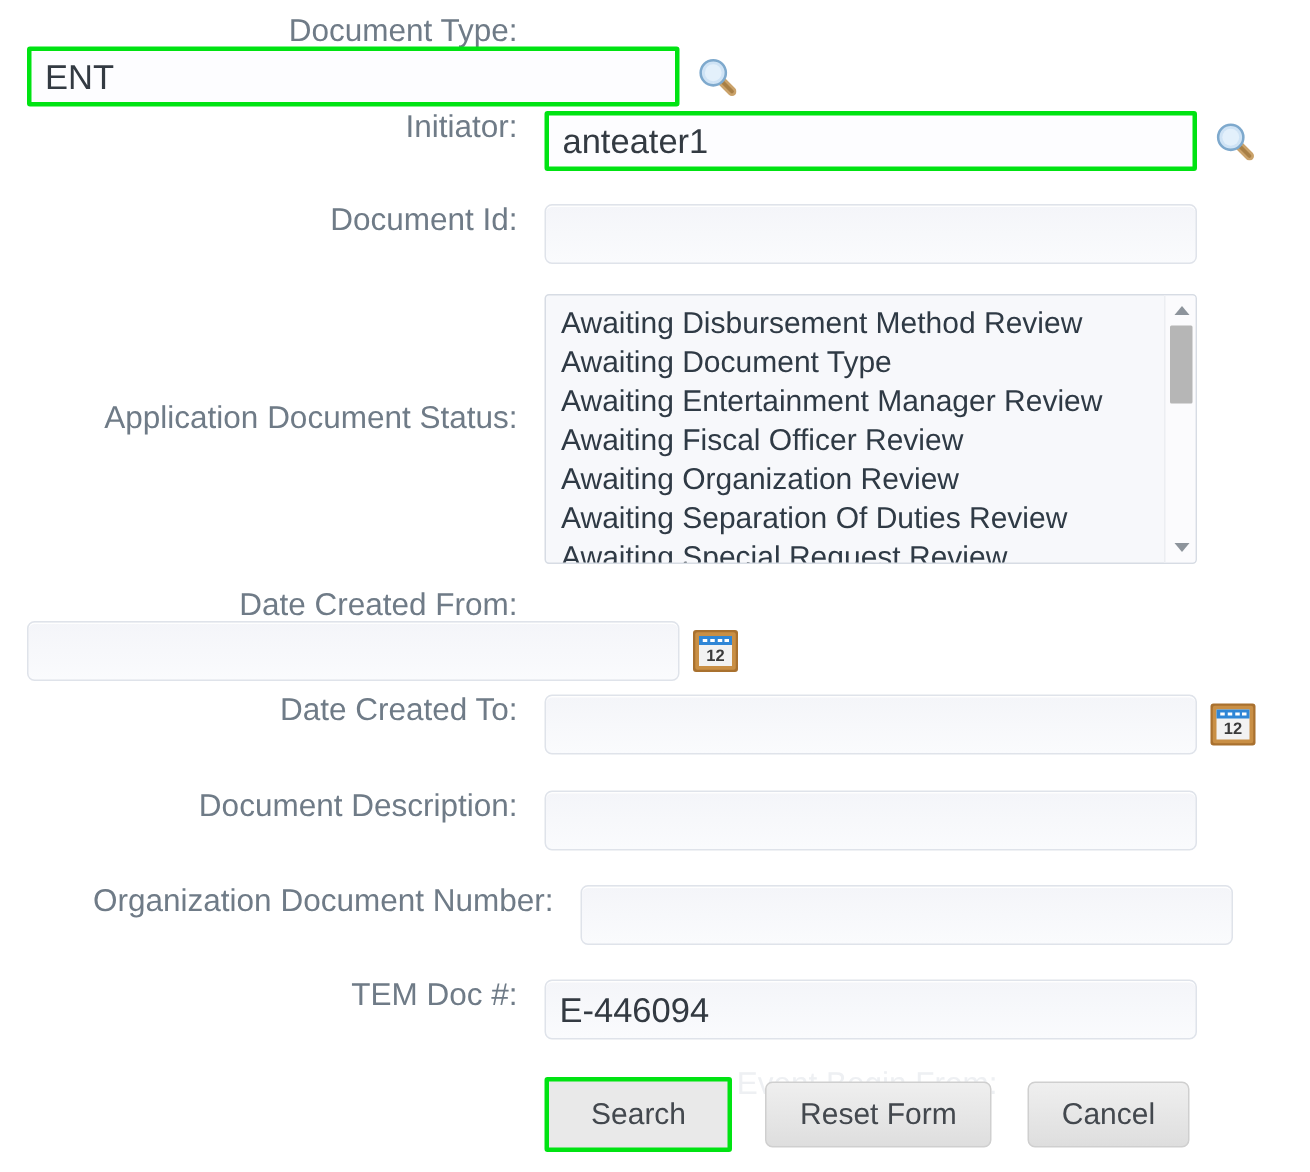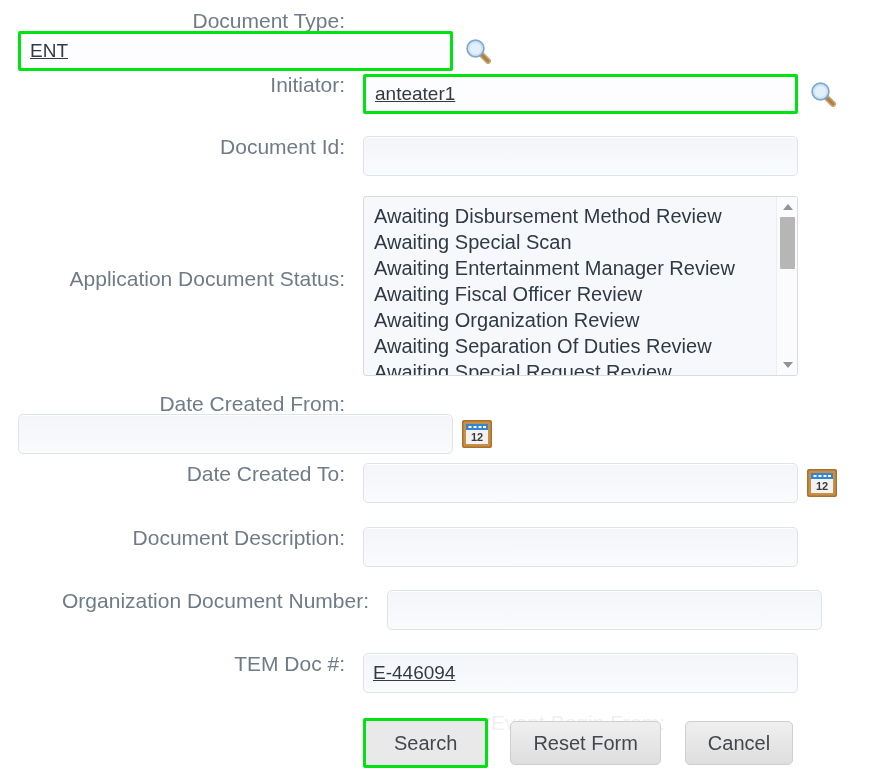--- a/index.html
+++ b/index.html
@@ -50,25 +50,24 @@
   .txt {
     width: 435px;
     height: 40px;
     box-sizing: border-box;
     border: 1px solid #dfe3ea;
     border-radius: 5px;
     background: #f7f8fb;
     background-image: linear-gradient(#f4f5f9, #fafbfd);
     color: #333a42;
     font-family: "Liberation Sans", sans-serif;
-    font-size: 19px;
+    font-size: 23px;
     padding: 0 9px;
     outline: none;
     box-shadow: 0 1px 0 rgba(255,255,255,0.85) inset;
-    text-decoration: underline;
   }
   .txt::placeholder { color: #b9bfc9; }
 
   .txt.highlight {
     border: 3px solid #00e312;
     border-radius: 2px;
     background: #fdfdff;
     background-image: none;
   }
 
@@ -250,21 +249,21 @@
       <input class="txt" type="text" value="" style="">
     </div>
   </div>
 
   <div class="row" style="top:196px;">
     <div class="label-cell" style="padding-top:72px;">Application Document Status:</div>
     <div class="field-cell">
       <div class="listbox">
         <div class="listbox-inner">
           <div class="lb-option">Awaiting Disbursement Method Review</div>
-          <div class="lb-option">Awaiting Special Scan</div>
+          <div class="lb-option">Awaiting Document Type</div>
           <div class="lb-option">Awaiting Entertainment Manager Review</div>
           <div class="lb-option">Awaiting Fiscal Officer Review</div>
           <div class="lb-option">Awaiting Organization Review</div>
           <div class="lb-option">Awaiting Separation Of Duties Review</div>
           <div class="lb-option">Awaiting Special Request Review</div>
         </div>
         <div class="lb-scroll">
           <div class="lb-arrow up">
               <span class="tri up"></span>
             </div>

